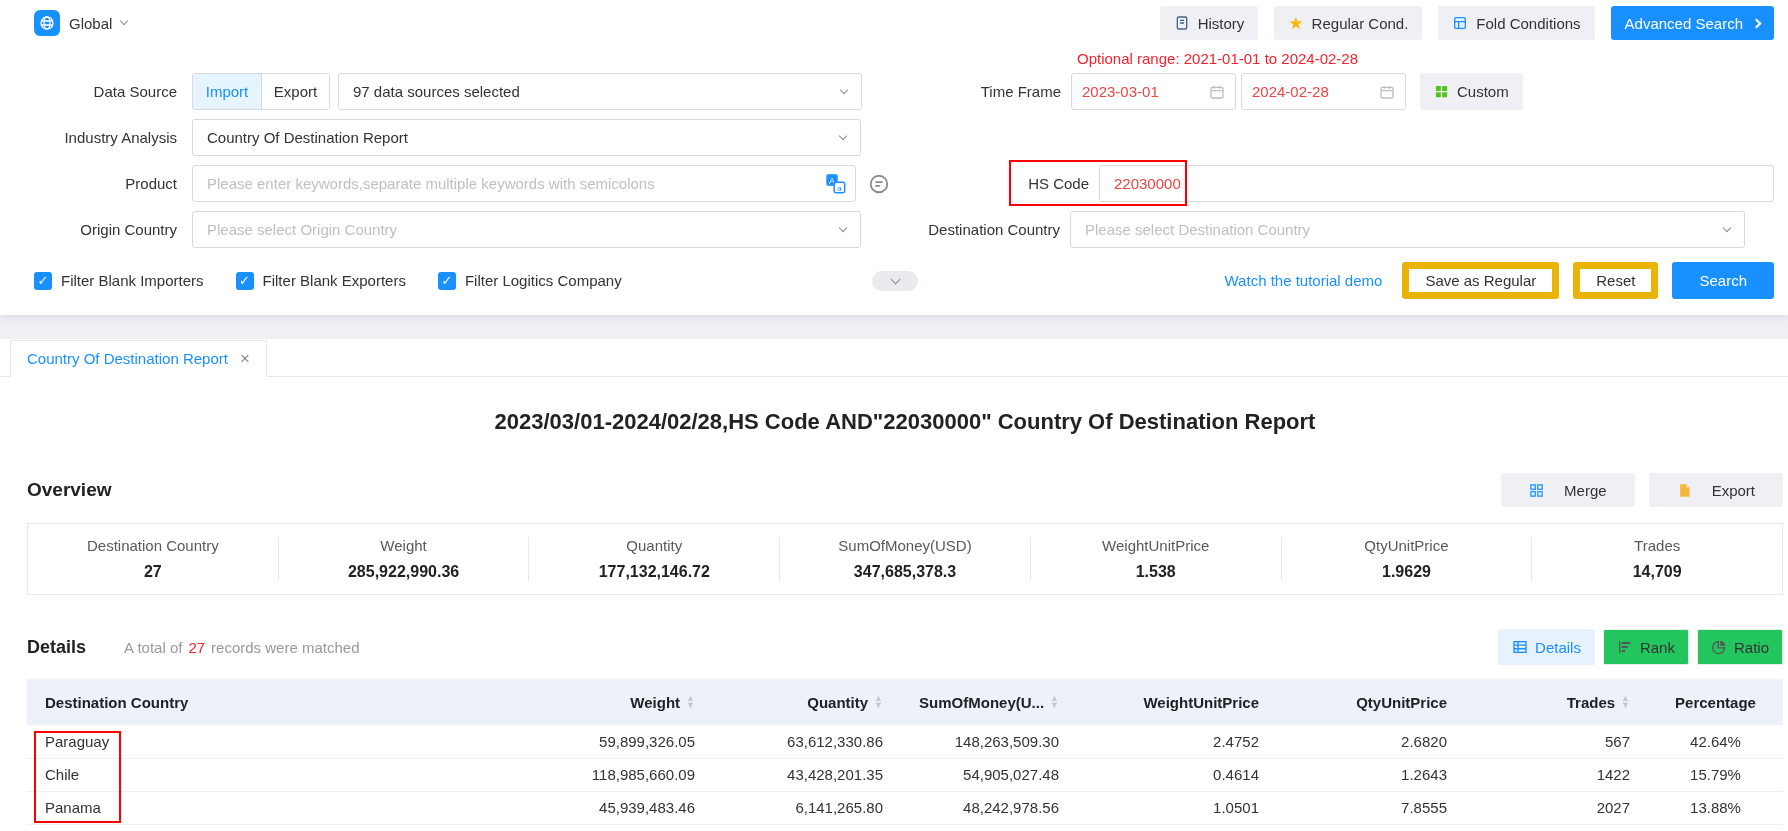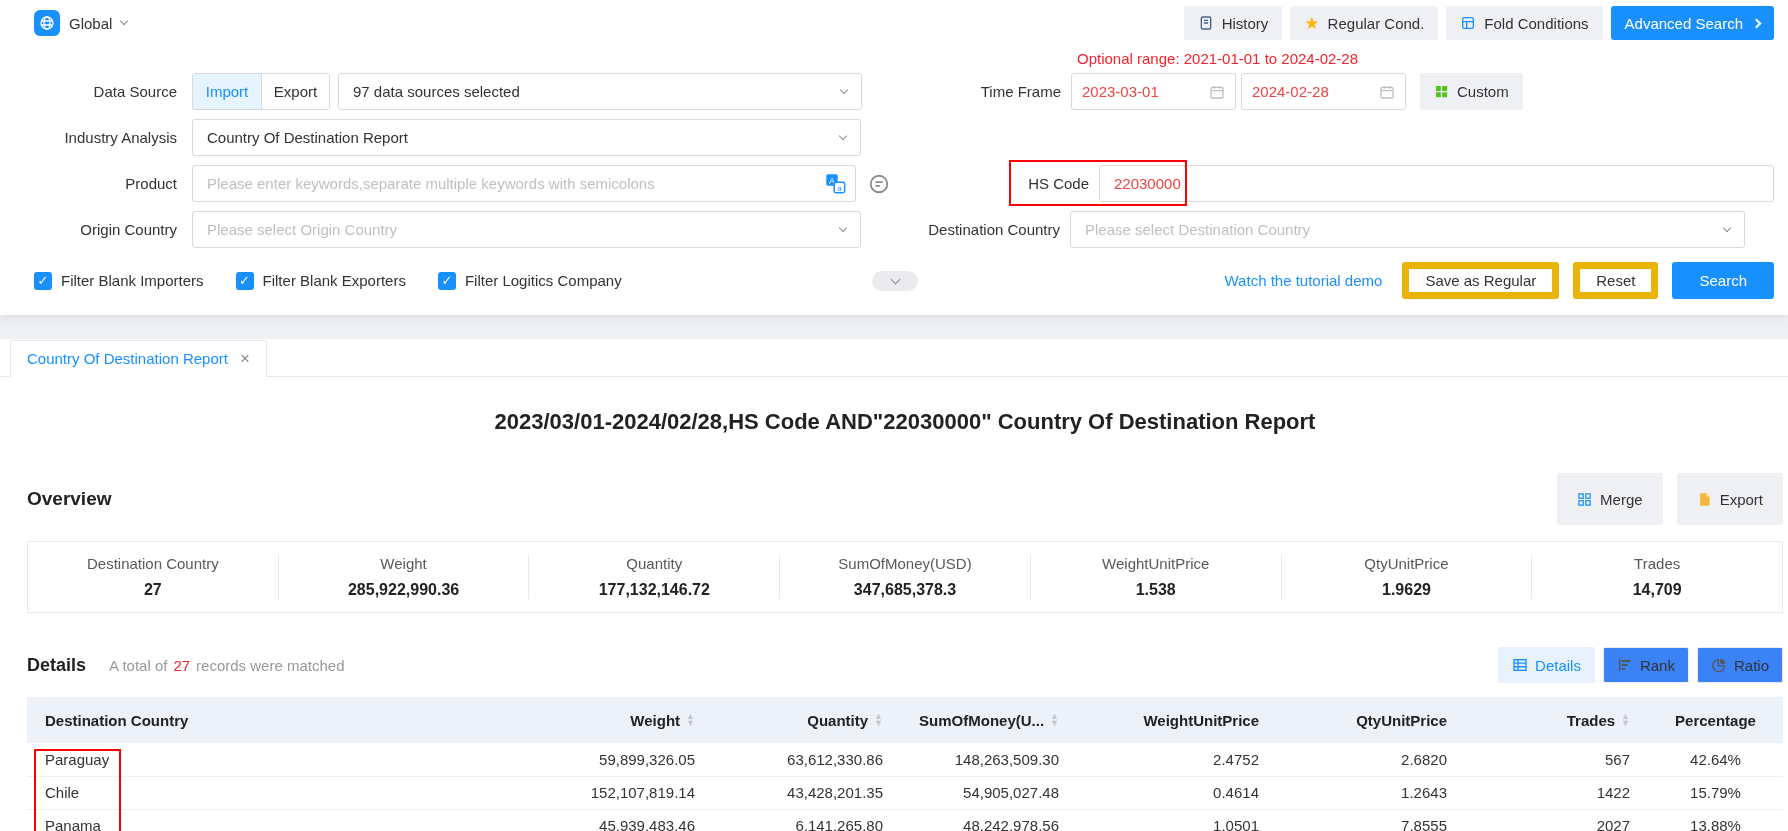--- a/index.html
+++ b/index.html
@@ -9,21 +9,21 @@
   input::placeholder{color:#bfbfbf;}
   a{text-decoration:none;}
 
   
   .topbar{height:46px;display:flex;align-items:center;padding:0 14px 0 34px;background:#fff;}
   .brand{display:flex;align-items:center;gap:9px;cursor:pointer;}
   .brand-icon{width:26px;height:26px;border-radius:6px;background:#1890ff;display:flex;align-items:center;justify-content:center;}
   .chev{display:inline-block;width:8px;height:8px;border-right:2px solid #8c8c8c;border-bottom:2px solid #8c8c8c;transform:rotate(45deg);margin-top:-4px;flex:none;}
   .chev.right{transform:rotate(-45deg);border-color:#fff;width:7px;height:7px;margin:0 0 0 2px;}
   .chev.small{width:6px;height:6px;border-width:1.5px;}
-  .topbar-right{margin-left:auto;display:flex;align-items:center;gap:8px;}
+  .topbar-right{margin-left:auto;display:flex;align-items:center;gap:16px;}
   .tbtn{height:34px;display:flex;align-items:center;gap:8px;padding:0 14px;background:#eef0f4;border-radius:3px;font-size:15px;}
   .tbtn.primary{background:#1890ff;color:#fff;}
   .star{color:#ffb400;font-size:17px;line-height:1;}
   .icn{display:inline-flex;align-items:center;line-height:0;}
 
   
   .panel{position:relative;padding:27px 14px 16px 34px;background:#fff;box-shadow:0 3px 6px rgba(0,0,0,.07);}
   .optional-range{position:absolute;top:4px;left:1077px;color:#f5222d;font-size:15px;}
   .frow{display:flex;align-items:center;height:37px;margin-bottom:9px;}
   .fl{width:143px;flex:none;text-align:right;margin-right:15px;color:#333;}
@@ -64,32 +64,32 @@
   .tab{height:37px;margin-bottom:-1px;display:flex;align-items:center;gap:12px;padding:0 16px;border:1px solid #e6e8ec;border-bottom:1px solid #fff;background:#fff;color:#1890ff;font-size:15px;border-radius:3px 3px 0 0;cursor:pointer;}
   .tab .close{color:#8c8c8c;font-size:17px;line-height:1;cursor:pointer;}
 
   
   .content{padding:0 5px 0 27px;}
   .report-title{text-align:center;margin-top:32px;font-size:22px;font-weight:600;color:#222;}
   .sec-row{display:flex;align-items:center;margin-top:38px;}
   .h2{font-size:19px;font-weight:700;color:#222;}
   .right-btns{margin-left:auto;display:flex;gap:14px;align-items:center;}
   .right-btns.views{gap:8px;}
-  .gbtn{height:52px;padding:0 20px;background:#eef0f4;border-radius:3px;display:flex;align-items:center;gap:8px;font-size:15px;}
+  .gbtn{height:34px;padding:0 28px;background:#eef0f4;border-radius:3px;display:flex;align-items:center;gap:20px;font-size:15px;}
   .stats{margin-top:16px;border:1px solid #e7e9ee;display:flex;padding:13px 0;background:#fff;}
   .stat{flex:1;text-align:center;border-right:1px solid #e7e9ee;}
   .stat:last-child{border-right:none;}
   .sl{color:#595959;font-size:15px;margin-bottom:9px;}
   .sv{color:#222;font-size:16px;font-weight:700;}
   .details-row{margin-top:34px;}
   .h3{font-size:18px;font-weight:700;color:#222;}
-  .matched{margin-left:20px;color:#999;font-size:15px;}
+  .matched{margin-left:35px;color:#999;font-size:15px;}
   .matched span{margin:0 3px;}
   .matched .red{color:#f5222d;}
-  .vbtn{height:36px;padding:0 13px;background:#3b82f6;border:1px solid #ececec;border-radius:2px;display:flex;align-items:center;gap:7px;font-size:15px;color:#333;}
+  .vbtn{height:36px;padding:0 13px;background:#22c55e;border:1px solid #ececec;border-radius:2px;display:flex;align-items:center;gap:7px;font-size:15px;color:#333;}
   .vbtn.active{background:#e7f2fe;color:#1890ff;border-color:#e7f2fe;}
 
   
   .tablewrap{margin-top:14px;position:relative;}
   table{width:100%;border-collapse:collapse;table-layout:fixed;}
   thead th{background:#edf1fa;height:46px;font-size:15px;font-weight:700;color:#222;padding:0 18px;}
   tbody td{height:33px;border-bottom:1px solid #efefef;font-size:15px;padding:0 18px;color:#333;white-space:nowrap;}
   .al{text-align:left;} .ar{text-align:right;} .ac{text-align:center;}
   .thflex{display:flex;align-items:center;}
   .thflex.end{justify-content:flex-end;}
@@ -444,21 +444,21 @@
             <td class="ar">59,899,326.05</td>
             <td class="ar">63,612,330.86</td>
             <td class="ar">148,263,509.30</td>
             <td class="ar">2.4752</td>
             <td class="ar">2.6820</td>
             <td class="ar">567</td>
             <td class="ac">42.64%</td>
           </tr>
           <tr>
             <td class="al">Chile</td>
-            <td class="ar">152,107,819.14</td>
+            <td class="ar">118,985,660.09</td>
             <td class="ar">43,428,201.35</td>
             <td class="ar">54,905,027.48</td>
             <td class="ar">0.4614</td>
             <td class="ar">1.2643</td>
             <td class="ar">1422</td>
             <td class="ac">15.79%</td>
           </tr>
           <tr>
             <td class="al">Panama</td>
             <td class="ar">45,939,483.46</td>

